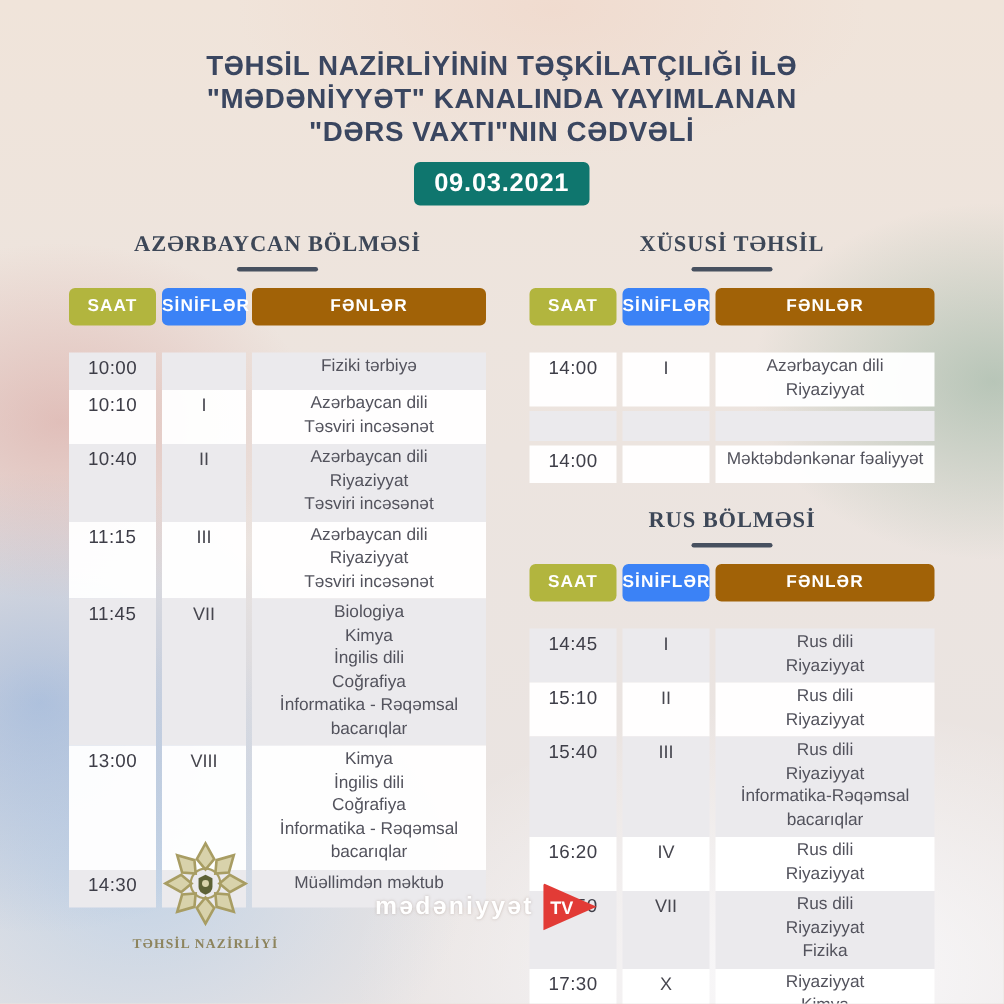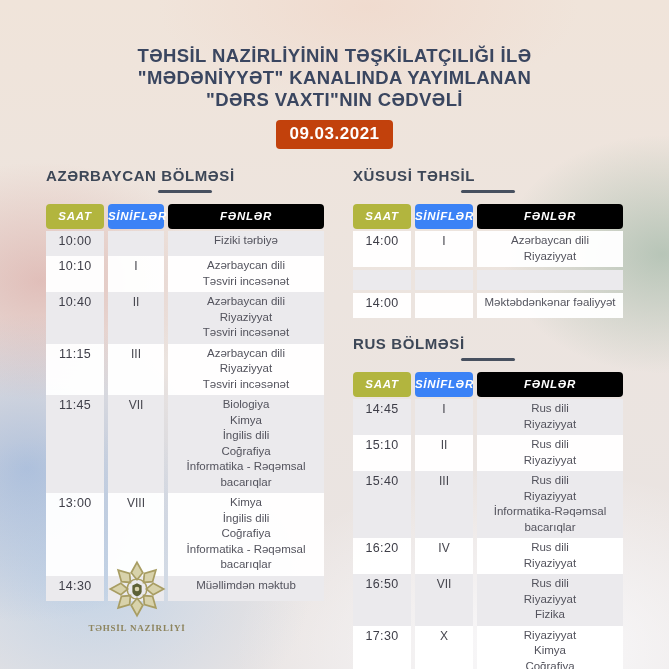--- a/index.html
+++ b/index.html
@@ -9,47 +9,47 @@
     background-color:#ece4dd;
     background-image:
       radial-gradient(ellipse 240px 170px at 6% 42%, rgba(205,130,125,.38), transparent 70%),
       radial-gradient(ellipse 260px 220px at 4% 70%, rgba(120,160,215,.50), transparent 70%),
       radial-gradient(ellipse 300px 220px at 14% 88%, rgba(178,204,232,.65), transparent 72%),
       radial-gradient(ellipse 230px 170px at 99% 38%, rgba(140,172,152,.55), transparent 70%),
       radial-gradient(ellipse 420px 250px at 80% 97%, rgba(251,251,253,.95), transparent 72%),
       radial-gradient(ellipse 300px 140px at 55% 1%, rgba(240,212,198,.55), transparent 70%),
       linear-gradient(180deg,#f0e4da 0%,#ece4df 45%,#e9e4e3 100%);
   }
-  .header{ text-align:center; padding-top:45px; }
+  .header{ text-align:center; padding-top:33px; }
   .title-line{
     font-weight:bold; font-size:18.5px; line-height:22px; letter-spacing:.4px;
     color:#3a4660; text-transform:uppercase;
   }
   .date-badge{
-    display:inline-block; margin-top:9px; background:#c2410c; color:#fff;
+    display:inline-block; margin-top:9px; background:#0f766e; color:#fff;
     font-weight:bold; font-size:17px; letter-spacing:.5px;
     padding:4px 13px 5px; border-radius:4px;
   }
   .columns{ display:flex; padding:18px 0 0 46px; }
   .col-left{ width:278px; }
   .col-right{ width:270px; margin-left:29px; }
   .section-title{
-    font-weight:bold; font-size:15px; letter-spacing:.6px;
-    color:#3d4757; text-transform:uppercase;
+    text-align:center; font-weight:bold; font-size:15px; letter-spacing:.6px;
+    color:#3d4757; text-transform:uppercase;font-family:Liberation Serif, serif;
   }
   .underline{ width:54px; height:3px; background:#47505f; border-radius:2px; margin:6px auto 11px; }
-  .thead{ display:grid; grid-template-columns:58px 56px 1fr; column-gap:4px; margin-bottom:2px;font-style:italic; }
+  .thead{ display:grid; grid-template-columns:58px 56px 1fr; column-gap:4px; margin-bottom:18px; }
   .col-right .thead,.col-right .trow{ grid-template-columns:58px 58px 1fr; }
   .hcell{
     height:25px; line-height:25px; text-align:center; color:#fff; font-weight:bold;
     font-size:11.5px; letter-spacing:.7px; border-radius:4px;
   }
   .h-saat{ background:#b2b53e; }
   .h-sinif{ background:#3b82f6; }
-  .h-fan{ background:#000000; }
+  .h-fan{ background:#a16207; }
   .trow{ display:grid; grid-template-columns:58px 56px 1fr; column-gap:4px; }
   .cell{ min-height:20px; }
   .tbody .trow:nth-child(odd) .cell{ background:#ebeaed; }
   .tbody .trow:nth-child(even) .cell{ background:rgba(255,255,255,.96); }
   .tbody.start-white .trow:nth-child(odd) .cell{ background:rgba(255,255,255,.96); }
   .tbody.start-white .trow:nth-child(even) .cell{ background:#ebeaed; }
   .tbody.gapped .trow{ margin-bottom:3px; }
   .tbody .trow.empty .cell{ min-height:15px; }
   .cell.time{
     text-align:center; font-size:12.5px; color:#3e3e48; letter-spacing:.3px;
@@ -275,13 +275,19 @@
         <use href="#p" transform="rotate(225 50 50)"></use>
         <use href="#p" transform="rotate(270 50 50)"></use>
         <use href="#p" transform="rotate(315 50 50)"></use>
         <circle cx="50" cy="50" r="17" stroke-width="2.5"></circle>
       </g>
       <path d="M50 40 L58 44 L58 54 Q58 60 50 63 Q42 60 42 54 L42 44 Z" fill="#5d6136"></path>
       <circle cx="50" cy="50" r="4" fill="#d8d2ab"></circle>
     </svg>
     <div class="ministry-text" style="margin-top:0;font-weight:bold;">TƏHSİL NAZİRLİYİ</div>
   </div>
+  <div class="tv-logo">
+    <span class="tv-text">mədəniyyət</span>
+    <div class="tv-badge">
+      <span>TV</span>
+    </div>
+  </div>
 </div>
 
 </body></html>

